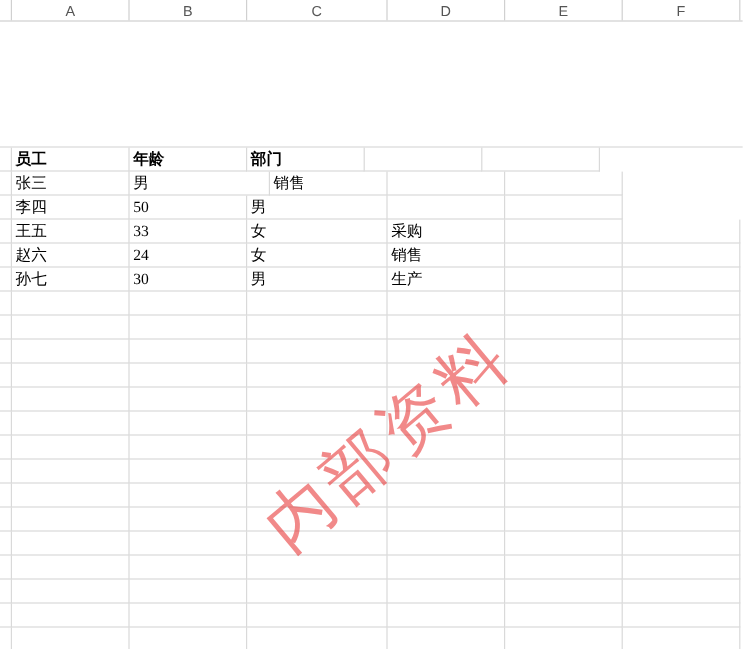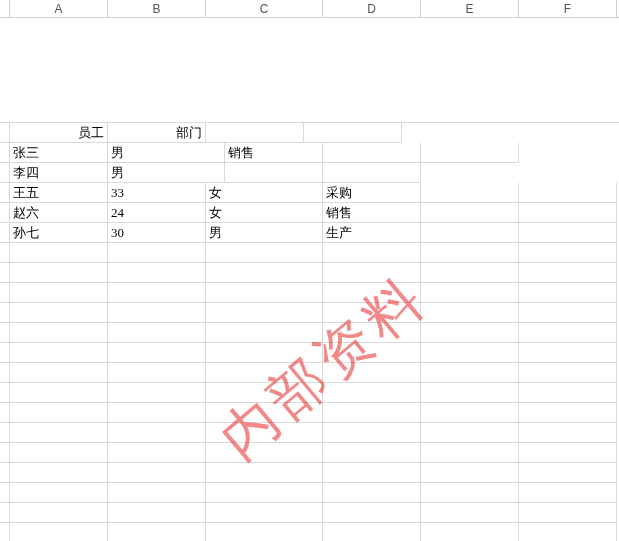--- a/index.html
+++ b/index.html
@@ -54,21 +54,21 @@
     height: 20px;
   }
   .cell {
     border-right: 1px solid #d9d9d9;
     border-bottom: 1px solid #d9d9d9;
     padding: 0 3px;
     line-height: 20px;
     white-space: nowrap;
     overflow: hidden;
   }
-  .hdr { font-weight: normal; text-align: right; }
+  .hdr { font-weight: bold; }
   
   .watermark {
     position: absolute;
     left: 200px;
     top: 330px;
     font-family: "KaiTi", "STKaiti", "SimSun", serif;
     font-size: 56px;
     color: rgba(230, 40, 40, 0.55);
     transform: rotate(-40deg);
     transform-origin: center;
@@ -93,37 +93,39 @@
     <div class="ch cF">F</div>
   </div>
 
   <div class="gap"></div>
 
   <div class="grid">
 
     <div class="row">
       <div class="cell c0"></div>
       <div class="cell cA hdr">员工</div>
+      <div class="cell cB hdr">年龄</div>
       <div class="cell cD hdr">部门</div>
       <div class="cell cE"></div>
       <div class="cell cF"></div>
     </div>
 
     <div id="rows-container">
         <div class="row">
           <div class="cell c0"></div>
           <div class="cell cA">张三</div>
           <div class="cell cC">男</div>
           <div class="cell cD">销售</div>
           <div class="cell cE"></div>
           <div class="cell cF"></div>
         </div>
         <div class="row">
           <div class="cell c0"></div>
           <div class="cell cA">李四</div>
+          <div class="cell cB">50</div>
           <div class="cell cC">男</div>
           <div class="cell cE"></div>
           <div class="cell cF"></div>
         </div>
         <div class="row">
           <div class="cell c0"></div>
           <div class="cell cA">王五</div>
           <div class="cell cB">33</div>
           <div class="cell cC">女</div>
           <div class="cell cD">采购</div>

